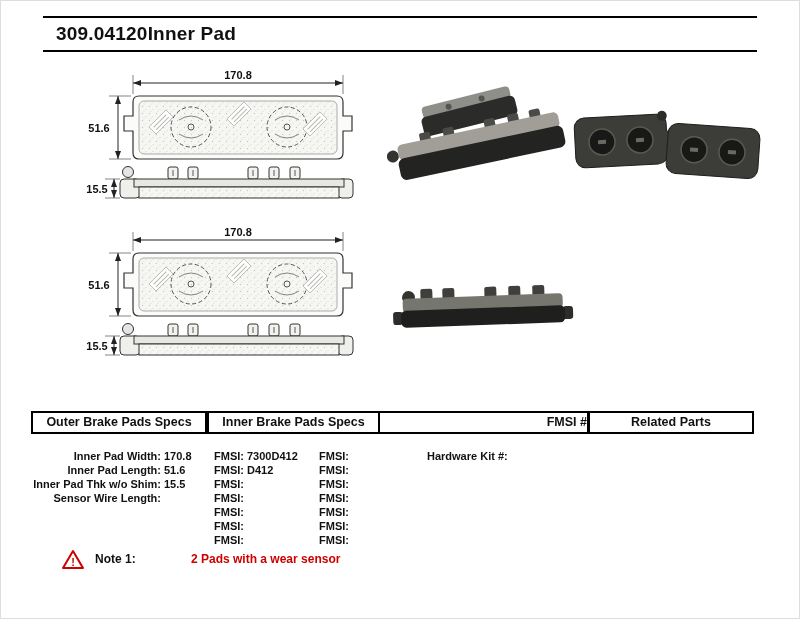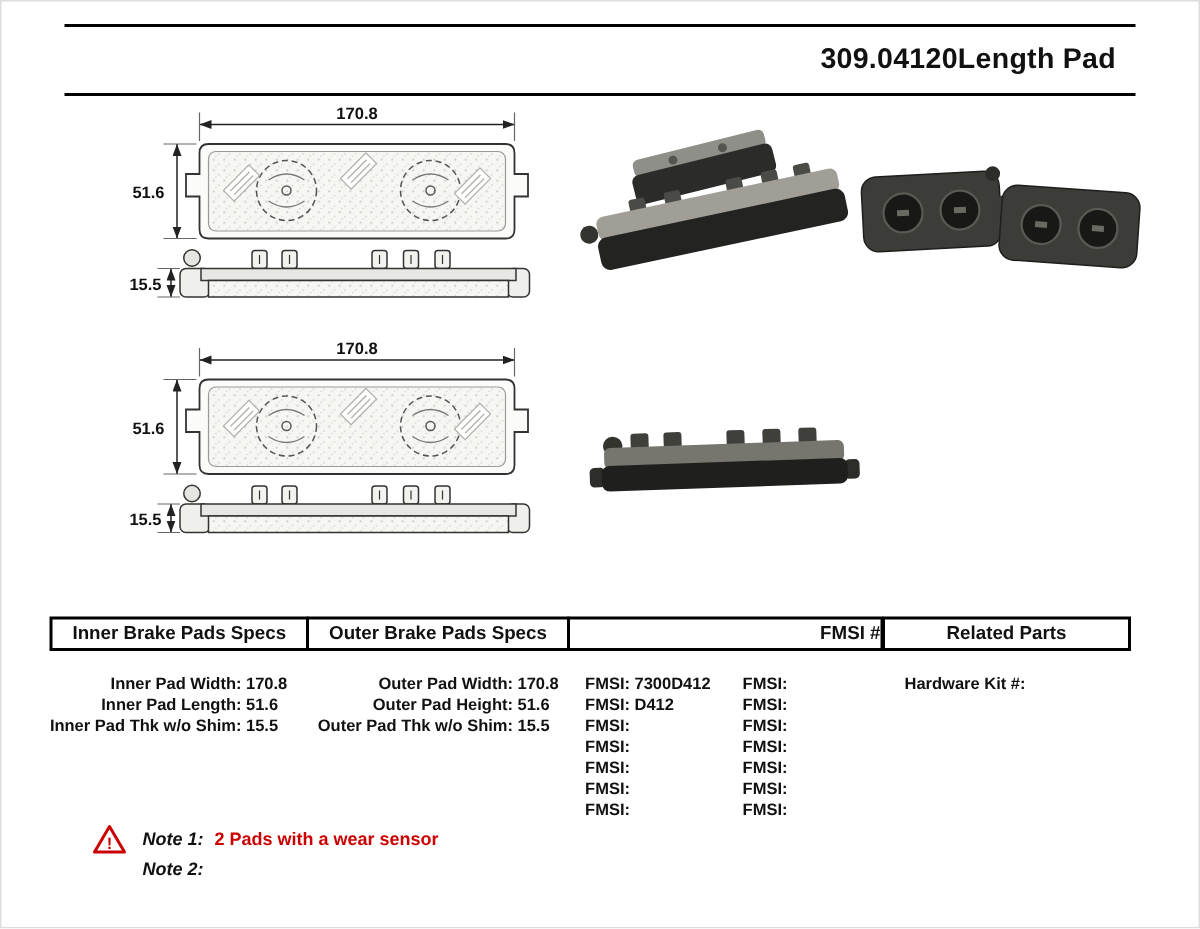--- a/index.html
+++ b/index.html
@@ -1,23 +1,23 @@
 <!DOCTYPE html>
 <html><head>
 <meta charset="utf-8">
 <style>
   * { margin:0; padding:0; box-sizing:border-box; }
   html,body { background:#ffffff; }
   body { font-family:"Liberation Sans", sans-serif; color:#111; }
   .page { position:relative; width:800px; height:619px; background:#fff; border:1px solid #ddd; overflow:hidden; }
 
   
-  .header { position:absolute; top:15px; left:42px; right:42px; height:48px;
+  .header { position:absolute; top:15px; left:42px; right:42px; height:36px;
             border-top:2px solid #000; border-bottom:2px solid #000;
-            display:flex; justify-content:flex-end; align-items:center; padding:0 13px; }
+            display:flex; justify-content:flex-start; align-items:center; padding:0 13px; }
   .part-number, .product-title { font-size:19px; font-weight:bold; letter-spacing:0.2px; }
 
   
   .drawing-area { position:absolute; top:55px; left:0; width:800px; height:352px; }
   .draw-svg text.dim { font-size:11px; font-weight:bold; fill:#111; }
   .dimline { stroke:#222; stroke-width:1; }
   .extline { stroke:#666; stroke-width:0.8; }
 
   
   .specs { position:absolute; top:410px; left:32px; width:735px; }
@@ -39,32 +39,32 @@
   .col-inner .slabel { width:128px; }
   .col-outer .slabel { width:136px; }
   .fmsi-sub .slabel { width:38px; }
   .col-related .slabel { width:auto; text-align:left; }
   .sval { font-weight:bold; padding-left:3px; }
 
   
   .notes { position:absolute; top:548px; left:60px; }
   .note-row { display:flex; align-items:center; height:20px; }
   .warn-cell { width:34px; display:flex; align-items:center; }
-  .note-label { font-size:12px; font-weight:bold; width:46px;font-style:italic; }
+  .note-label { font-size:12px; font-weight:bold; width:46px; }
   .note-text { font-size:12px; font-weight:bold; padding-left:2px; }
-  .note-red { color:#cc0000; }
+  .note-red { color:#cc0000;margin-left:48px; }
 </style>
 </head>
 <body>
 
 <div class="page">
 
   <div class="header">
     <span class="part-number">309.04120</span>
-    <span class="product-title">Length Pad</span>
+    <span class="product-title">Inner Pad</span>
   </div>
 
   <div class="drawing-area">
     <svg class="draw-svg" width="800" height="352" viewBox="0 0 800 352">
       <defs>
         <marker id="arr" markerWidth="9" markerHeight="8" refX="8" refY="3" orient="auto-start-reverse" markerUnits="userSpaceOnUse">
           <path d="M0,0 L8,3 L0,6 Z" fill="#222"></path>
         </marker>
         <pattern id="speck" width="7" height="7" patternUnits="userSpaceOnUse">
           <rect width="7" height="7" fill="#f6f6f3"></rect>
@@ -173,35 +173,31 @@
         <rect x="-90" y="-2" width="10" height="13" rx="3" fill="#2d2d2a"></rect>
         <rect x="80" y="-2" width="10" height="13" rx="3" fill="#2d2d2a"></rect>
         <rect x="-80" y="-15" width="160" height="14" rx="4" fill="#76766e"></rect>
         <rect x="-82" y="-3" width="164" height="17" rx="5" fill="#1f1f1d"></rect>
       </g>
     </svg>
   </div>
 
   <div class="specs">
     <div class="thead">
+      <div class="th th-outer">Outer Brake Pads Specs</div>
       <div class="th th-inner">Inner Brake Pads Specs</div>
-      <div class="th th-outer">Outer Brake Pads Specs</div>
       <div class="th th-fmsi">FMSI #</div>
       <div class="th th-related">Related Parts</div>
     </div>
     <div class="tbody">
       <div class="col-inner">
         <div class="srow"><span class="slabel">Inner Pad Width:</span><span class="sval">170.8</span></div>
         <div class="srow"><span class="slabel">Inner Pad Length:</span><span class="sval">51.6</span></div>
         <div class="srow"><span class="slabel">Inner Pad Thk w/o Shim:</span><span class="sval">15.5</span></div>
-      </div>
-      <div class="col-outer">
-        <div class="srow"><span class="slabel">Outer Pad Width:</span><span class="sval">170.8</span></div>
-        <div class="srow"><span class="slabel">Outer Pad Height:</span><span class="sval">51.6</span></div>
-        <div class="srow"><span class="slabel">Outer Pad Thk w/o Shim:</span><span class="sval">15.5</span></div>
+        <div class="srow"><span class="slabel">Sensor Wire Length:</span><span class="sval"></span></div>
       </div>
       <div class="col-fmsi">
         <div class="fmsi-sub">
           <div class="srow"><span class="slabel">FMSI:</span><span class="sval">7300D412</span></div>
           <div class="srow"><span class="slabel">FMSI:</span><span class="sval">D412</span></div>
           <div class="srow"><span class="slabel">FMSI:</span><span class="sval"></span></div>
           <div class="srow"><span class="slabel">FMSI:</span><span class="sval"></span></div>
           <div class="srow"><span class="slabel">FMSI:</span><span class="sval"></span></div>
           <div class="srow"><span class="slabel">FMSI:</span><span class="sval"></span></div>
           <div class="srow"><span class="slabel">FMSI:</span><span class="sval"></span></div>
@@ -226,20 +222,15 @@
     <div class="note-row">
       <span class="warn-cell">
         <svg width="24" height="21" viewBox="0 0 24 21">
           <path d="M12 2 L22 19 L2 19 Z" fill="none" stroke="#cc0000" stroke-width="2" stroke-linejoin="round"></path>
           <text x="12" y="17" text-anchor="middle" font-size="11" font-weight="bold" fill="#cc0000">!</text>
         </svg>
       </span>
       <span class="note-label">Note 1:</span>
       <span class="note-text note-red">2 Pads with a wear sensor</span>
     </div>
-    <div class="note-row">
-      <span class="warn-cell"></span>
-      <span class="note-label">Note 2:</span>
-      <span class="note-text note-red"></span>
-    </div>
   </div>
 
 </div>
 
 </body></html>

